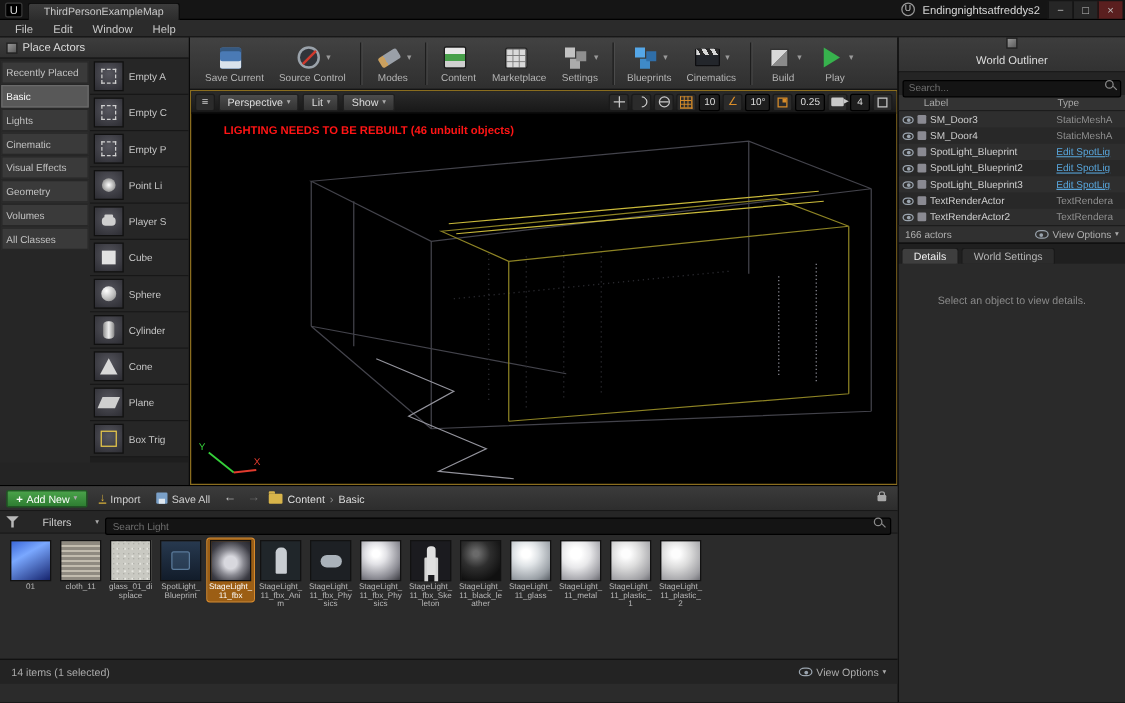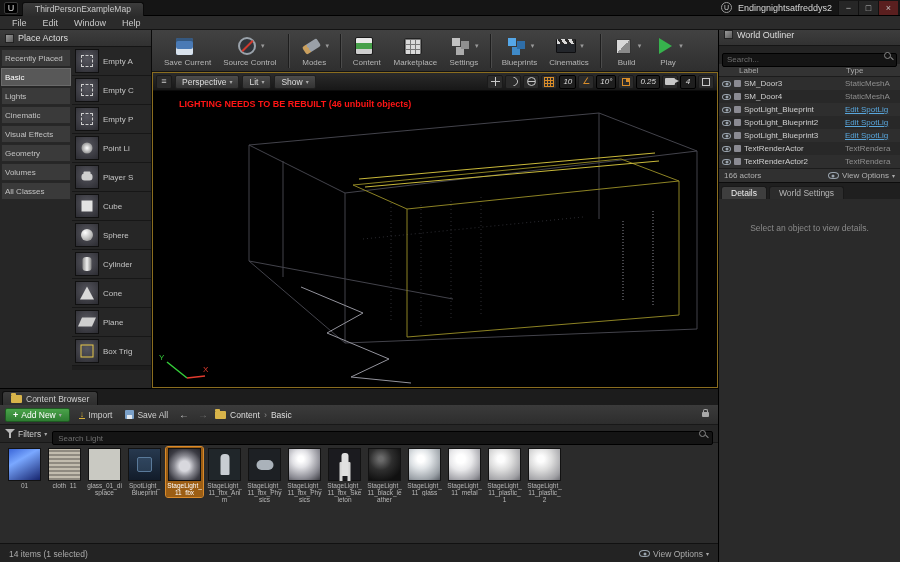--- a/index.html
+++ b/index.html
@@ -91,27 +91,27 @@
   .arc{width:9px;height:9px;border:1px solid #c9c9c9;border-radius:50%;border-bottom-color:transparent;border-left-color:transparent;transform:rotate(45deg);}
   .globe{width:9px;height:9px;border:1px solid #c9c9c9;border-radius:50%;position:relative;}
   .globe::after{content:'';position:absolute;left:0;right:0;top:3px;height:1px;background:#c9c9c9;}
   .gridic{width:10px;height:10px;background-image:linear-gradient(#d98d2a 1px,transparent 1px),linear-gradient(90deg,#d98d2a 1px,transparent 1px);background-size:3px 3px;border-right:1px solid #d98d2a;border-bottom:1px solid #d98d2a;}
   .angleic{color:#d98d2a;font-size:9px;line-height:9px;}
   .scaleic{width:8px;height:8px;border:1px solid #d98d2a;position:relative;}
   .scaleic::after{content:'';position:absolute;right:0;top:0;width:3px;height:3px;background:#d98d2a;}
   .cam{position:relative;width:10px;height:7px;background:#c9c9c9;border-radius:1px;}
   .cam::after{content:'';position:absolute;right:-4px;top:1px;border-left:4px solid #c9c9c9;border-top:2px solid transparent;border-bottom:2px solid transparent;}
   .sqsm{width:8px;height:8px;border:1px solid #c9c9c9;}
-  .vpval{height:14px;min-width:16px;padding:0 3px;background:#1e1e1e;border:1px solid #000;color:#ddd;font-size:8px;display:flex;align-items:center;justify-content:center;border-radius:2px;font-style:italic;}
+  .vpval{height:14px;min-width:16px;padding:0 3px;background:#1e1e1e;border:1px solid #000;color:#ddd;font-size:8px;display:flex;align-items:center;justify-content:center;border-radius:2px;}
   .vp-warning{position:absolute;left:26px;top:26px;color:#ff1515;font-size:9px;font-weight:bold;z-index:2;}
   .axis{position:absolute;left:4px;bottom:3px;z-index:2;}
 
   
   .right-panel{position:absolute;left:718px;top:30px;width:182px;height:532px;background:#2a2a2a;border-left:1px solid #000;}
-  .wo-head{height:16px;background:linear-gradient(#3d3d3d,#323232);display:flex;gap:4px;padding:0 5px;color:#ddd;font-size:9px;border-bottom:1px solid #151515;}
+  .wo-head{height:28px;background:linear-gradient(#3d3d3d,#323232);display:flex;align-items:center;gap:4px;padding:0 5px;color:#ddd;font-size:9px;border-bottom:1px solid #151515;flex-direction:column;}
   .wo-cols{height:13px;display:flex;align-items:center;background:#333;border-bottom:1px solid #1c1c1c;font-size:8px;color:#a8a8a8;}
   .wo-col-label{flex:1;padding-left:20px;}
   .wo-col-type{width:54px;}
   #wo-rows{height:91px;overflow:hidden;}
   .wo-row{height:13px;display:flex;align-items:center;gap:3px;padding:0 3px;font-size:8px;color:#cfcfcf;}
   .wo-row:nth-child(odd){background:#2e2e2e;}
   .wo-row:nth-child(even){background:#282828;}
   .wo-objicon{width:7px;height:7px;background:#8a8a92;border-radius:1px;flex:none;}
   .wo-label{flex:1;white-space:nowrap;overflow:hidden;}
   .wo-type{width:52px;white-space:nowrap;overflow:hidden;color:#8f8f8f;flex:none;}
@@ -140,21 +140,21 @@
   .diskic{width:9px;height:9px;background:#7aa0c8;border-radius:1px;position:relative;}
   .diskic::after{content:'';position:absolute;left:2px;bottom:0;width:5px;height:4px;background:#dfe7ef;}
   .navarrow{font-size:10px;color:#c9c9c9;padding:0 2px;}
   .navarrow.dim{color:#6f6f6f;}
   .crumb{display:flex;align-items:center;gap:4px;color:#ddd;font-size:8.5px;}
   .crumb-sep{color:#8a8a8a;font-size:9px;}
   .cb-toolbar-spacer{flex:1;}
   .lock{width:7px;height:5px;background:#a8a8a8;border-radius:1px;position:relative;margin-right:4px;}
   .lock::before{content:'';position:absolute;top:-3px;left:1px;width:3px;height:3px;border:1px solid #a8a8a8;border-bottom:none;border-radius:2px 2px 0 0;}
   .cb-filter{height:18px;display:flex;align-items:center;gap:5px;padding:0 5px;background:#262626;border-bottom:1px solid #181818;}
-  .filters{display:flex;align-items:center;gap:3px;color:#cfcfcf;font-size:8.5px;}
+  .filters{display:flex;align-items:center;gap:19px;color:#cfcfcf;font-size:8.5px;}
   .funnel{position:relative;width:10px;height:9px;}
   .funnel::before{content:'';position:absolute;left:0;top:0;border-left:5px solid transparent;border-right:5px solid transparent;border-top:5px solid #b8b8b8;}
   .funnel::after{content:'';position:absolute;left:4px;top:4px;width:2px;height:5px;background:#b8b8b8;}
   .cb-search{flex:1;position:relative;height:14px;}
   .cb-search input{width:100%;height:14px;background:#141414;border:1px solid #000;border-radius:2px;color:#bbb;font-size:8px;padding:0 16px 0 5px;outline:none;}
   .cb-search input::placeholder{color:#6f6f6f;}
   .cb-search .mag{right:5px;top:3px;}
   #asset-grid{height:100px;display:flex;align-items:flex-start;gap:3px;padding:4px 6px;background:#2b2b2b;overflow:hidden;}
   .asset{width:37px;display:flex;flex-direction:column;align-items:center;padding:1px;border-radius:2px;}
   .asset.sel{background:#9c5e14;outline:1px solid #d98a2a;}
@@ -509,26 +509,20 @@
     <div class="det-tabs">
       <span class="det-tab active">Details</span>
       <span class="det-tab">World Settings</span>
     </div>
     <div class="det-body">
       <span>Select an object to view details.</span>
     </div>
   </div>
 
   <div class="content-browser">
-    <div class="cb-tabstrip">
-      <div class="cb-tab">
-        <span class="folder"></span>
-        <span>Content Browser</span>
-      </div>
-    </div>
     <div class="cb-toolbar">
       <div class="addnew">
         <span class="plus">+</span>
         <span>Add New</span>
         <span class="pillcaret">▾</span>
       </div>
       <div class="cb-btn">
         <span class="impa">↓</span>
         <span>Import</span>
       </div>

